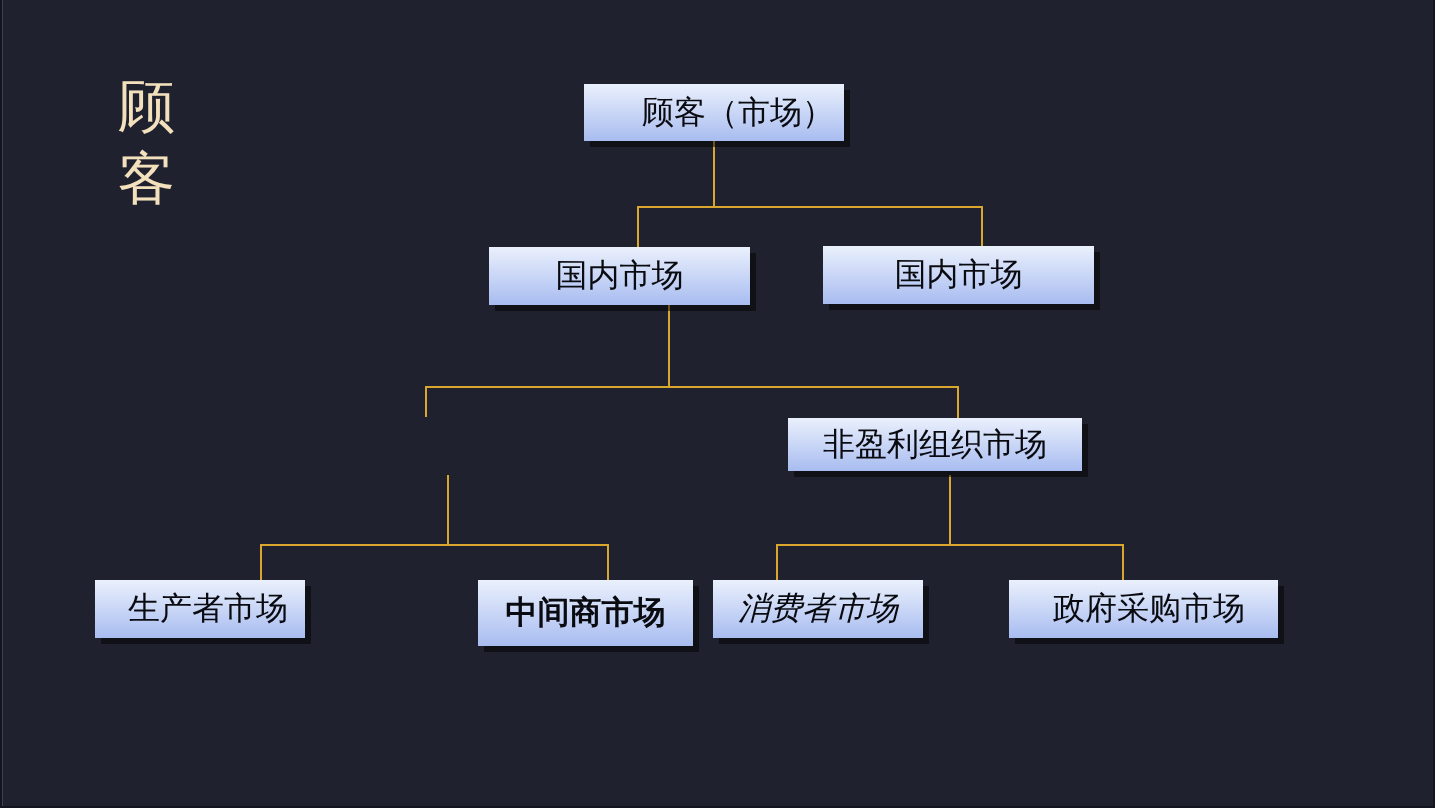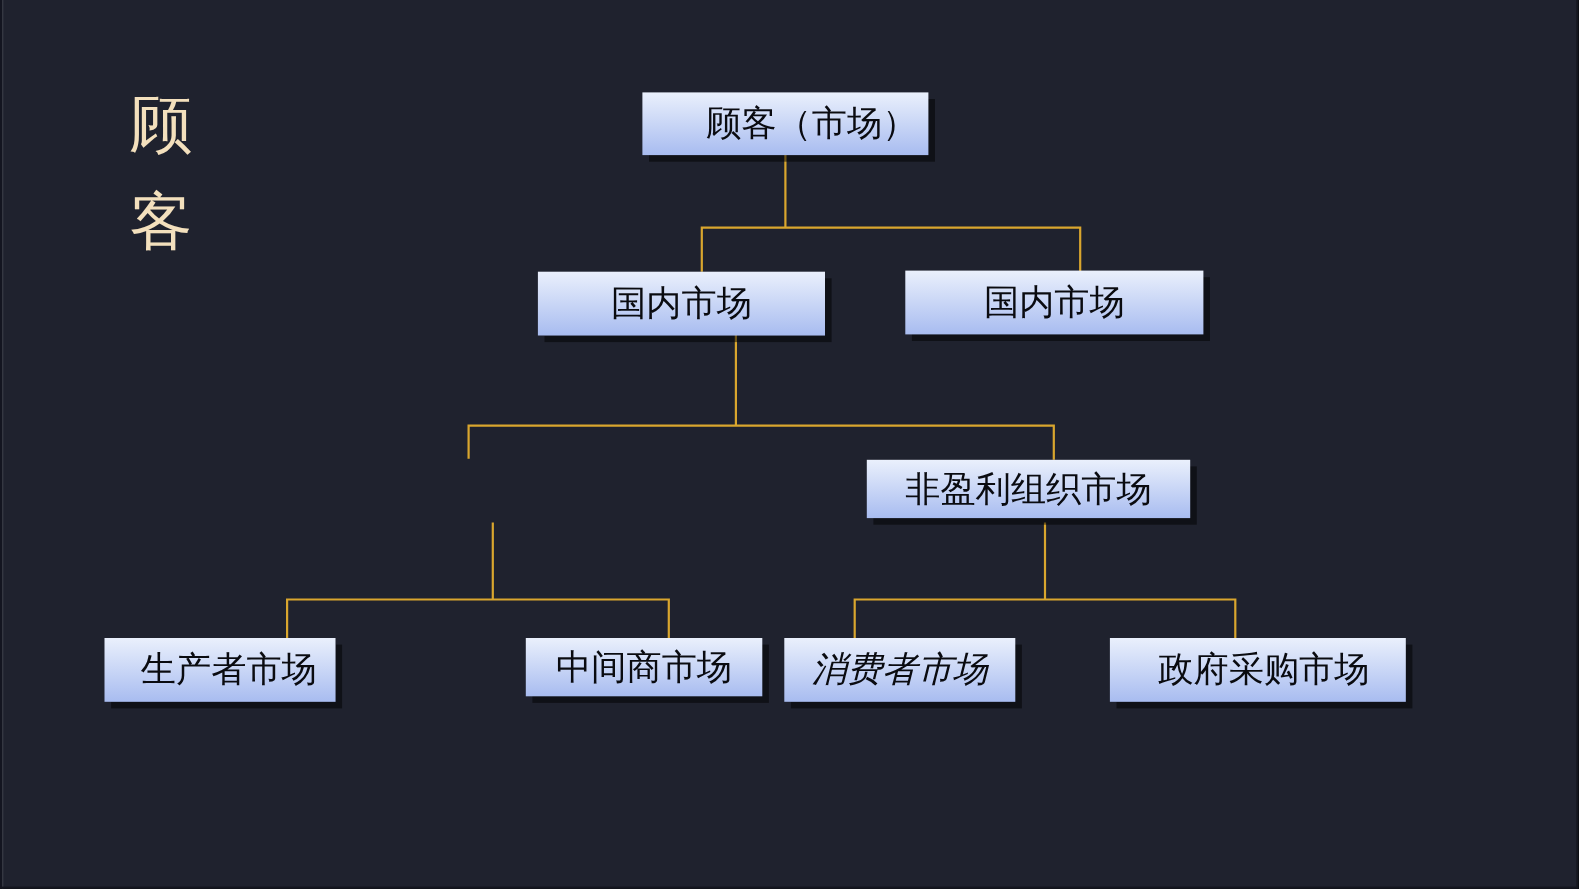--- a/index.html
+++ b/index.html
@@ -18,21 +18,21 @@
     width:1435px;height:808px;
     background:var(--background);
     overflow:hidden;
   }
   .edge-left-dark{position:absolute;left:0;top:0;width:2px;height:808px;background:#131520;}
   .edge-left-light{position:absolute;left:2px;top:0;width:1px;height:808px;background:rgba(255,255,255,0.14);}
   .edge-bottom{position:absolute;left:0;bottom:0;width:1435px;height:2px;background:#14161f;}
   .edge-right{position:absolute;right:0;top:0;width:2px;height:808px;background:#14161f;}
   .side-title{
     position:absolute;left:118px;top:70px;width:64px;
-    font-size:57px;line-height:88px;
+    font-size:57px;line-height:72px;
     color:var(--title-text);
     word-break:break-all;
   }
   .connectors{position:absolute;left:0;top:0;pointer-events:none;}
   .connectors path{fill:none;stroke:var(--connector);stroke-width:2;}
   .node{
     position:absolute;
     display:flex;align-items:center;justify-content:center;
     background:linear-gradient(to bottom,var(--box-gradient-top),var(--box-gradient-bottom));
     box-shadow:6px 6px 0 rgba(0,0,0,0.5);
@@ -40,21 +40,21 @@
     font-size:32px;
     white-space:nowrap;
   }
   
   .n-root         {left:584px; top:84px;  width:260px; height:57px;padding-left:48px;}
   .n-domestic     {left:489px; top:247px; width:261px; height:58px;}
   .n-international{left:823px; top:246px; width:271px; height:58px;}
   .n-profit       {left:316px; top:417px; width:261px; height:58px;}
   .n-nonprofit    {left:788px; top:418px; width:294px; height:53px;font-family:Liberation Serif, serif;}
   .n-producer     {left:95px;  top:580px; width:210px; height:58px;padding-left:16px;}
-  .n-middleman    {left:478px; top:580px; width:215px; height:53px;}
+  .n-middleman    {left:478px; top:580px; width:215px; height:66px;font-weight:bold;}
   .n-consumer     {left:713px; top:580px; width:210px; height:58px;font-style:italic;}
   .n-government   {left:1009px;top:580px; width:269px; height:58px;padding-left:11px;}
 </style>
 </head>
 <body>
 
 <div class="slide">
 
   <div class="edge-left-dark"></div>
   <div class="edge-left-light"></div>

